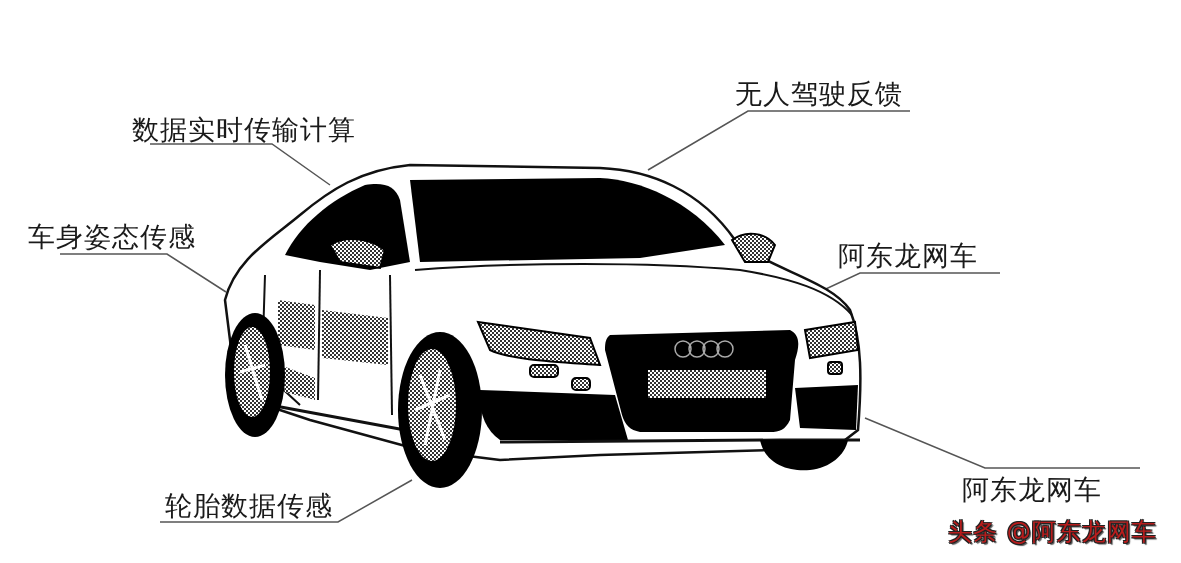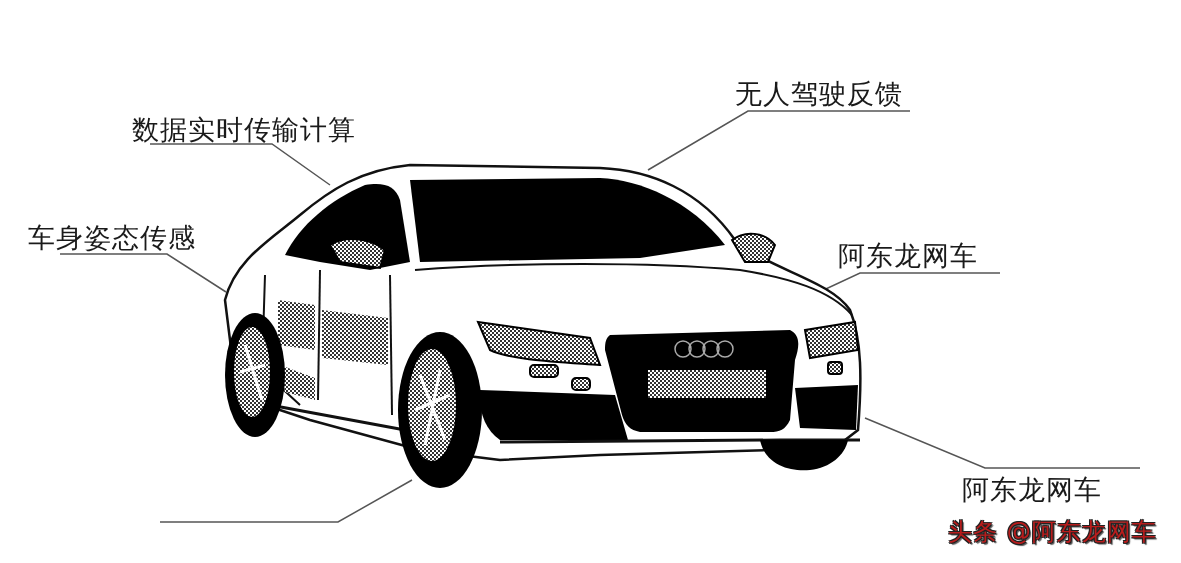--- a/index.html
+++ b/index.html
@@ -96,18 +96,19 @@
       <ellipse cx="432" cy="405" rx="24" ry="56" fill="url(#dots)"></ellipse>
       <path d="M420,375 L445,440 M415,410 L450,395 M425,445 L440,370" stroke="#fff" stroke-width="3"></path>
     </g>
     <g>
       <path d="M760,440 C765,465 790,472 810,470 C830,468 845,455 848,440 Z" fill="#000"></path>
     </g>
   </svg>
 
   <div class="label" style="left:108px; top:116px;margin-left:24px;">数据实时传输计算</div>
   <div class="label" style="left:735px; top:80px;">无人驾驶反馈</div>
-  <div class="label" style="left:28px; top:224px;">车身姿态传感</div>
+  <div class="label" style="left:28px; top:224px;font-family:Liberation Serif, serif;">车身姿态传感</div>
   <div class="label" style="left:838px; top:242px;">阿东龙网车</div>
+  <div class="label" style="left:165px; top:492px;">轮胎数据传感</div>
   <div class="label" style="left:962px; top:476px;">阿东龙网车</div>
 
   <div class="watermark" style="left:948px; top:520px;">头条 @阿东龙网车</div>
 </div>
 
 </body></html>

